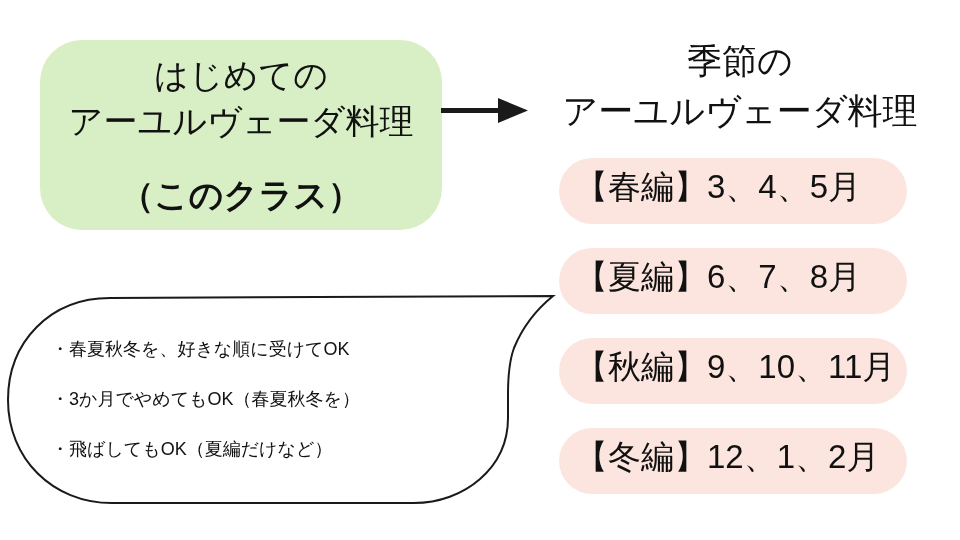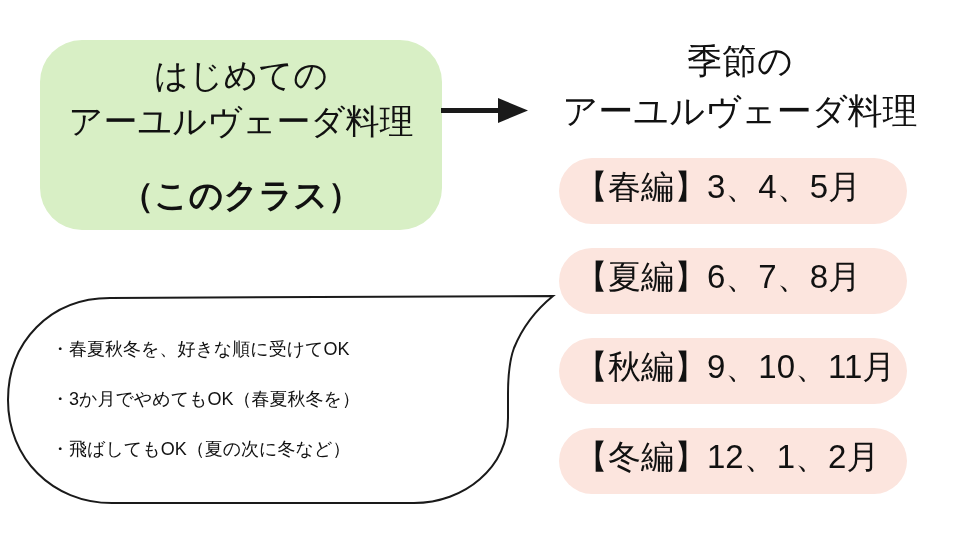--- a/index.html
+++ b/index.html
@@ -97,16 +97,16 @@
              L 112 503
              C 52 503 8 458 8 400
              C 8 342 50 298 110 298
              L 553 296
              Z"></path>
   </svg>
 
   <div class="bubble-text">
     <div>・春夏秋冬を、好きな順に受けてOK</div>
     <div>・3か月でやめてもOK（春夏秋冬を）</div>
-    <div>・飛ばしてもOK（夏の次に冬など）</div>
+    <div>・飛ばしてもOK（夏編だけなど）</div>
   </div>
 
 </div>
 
 </body></html>

